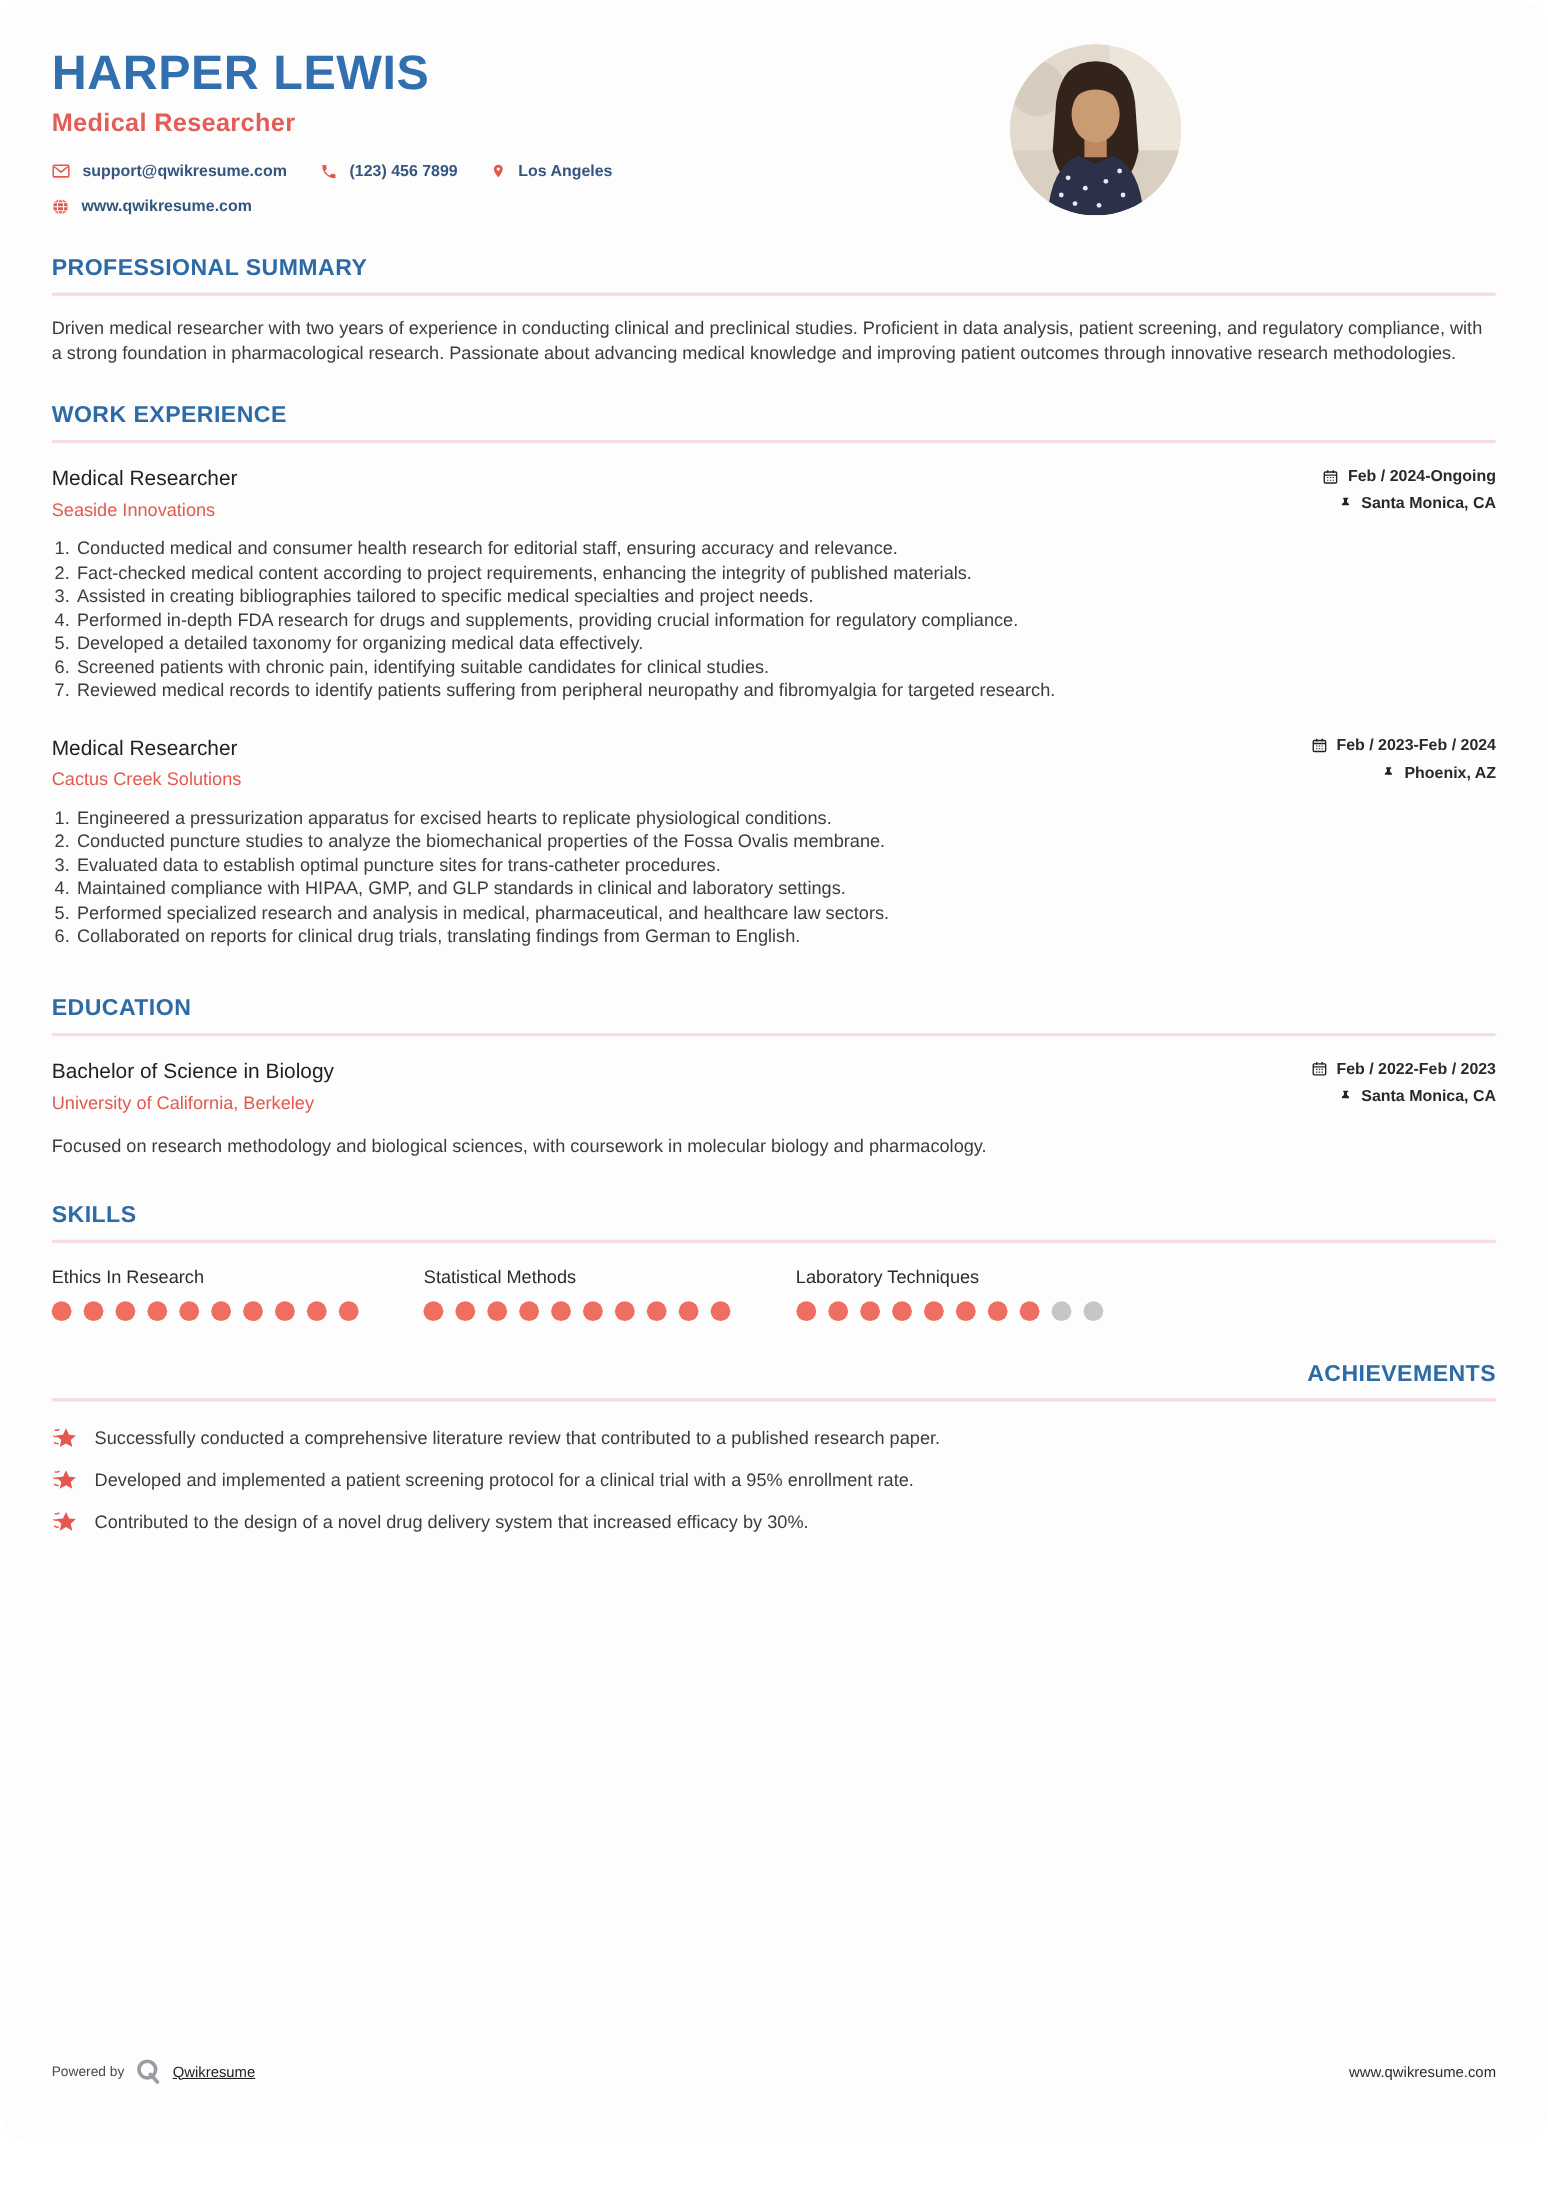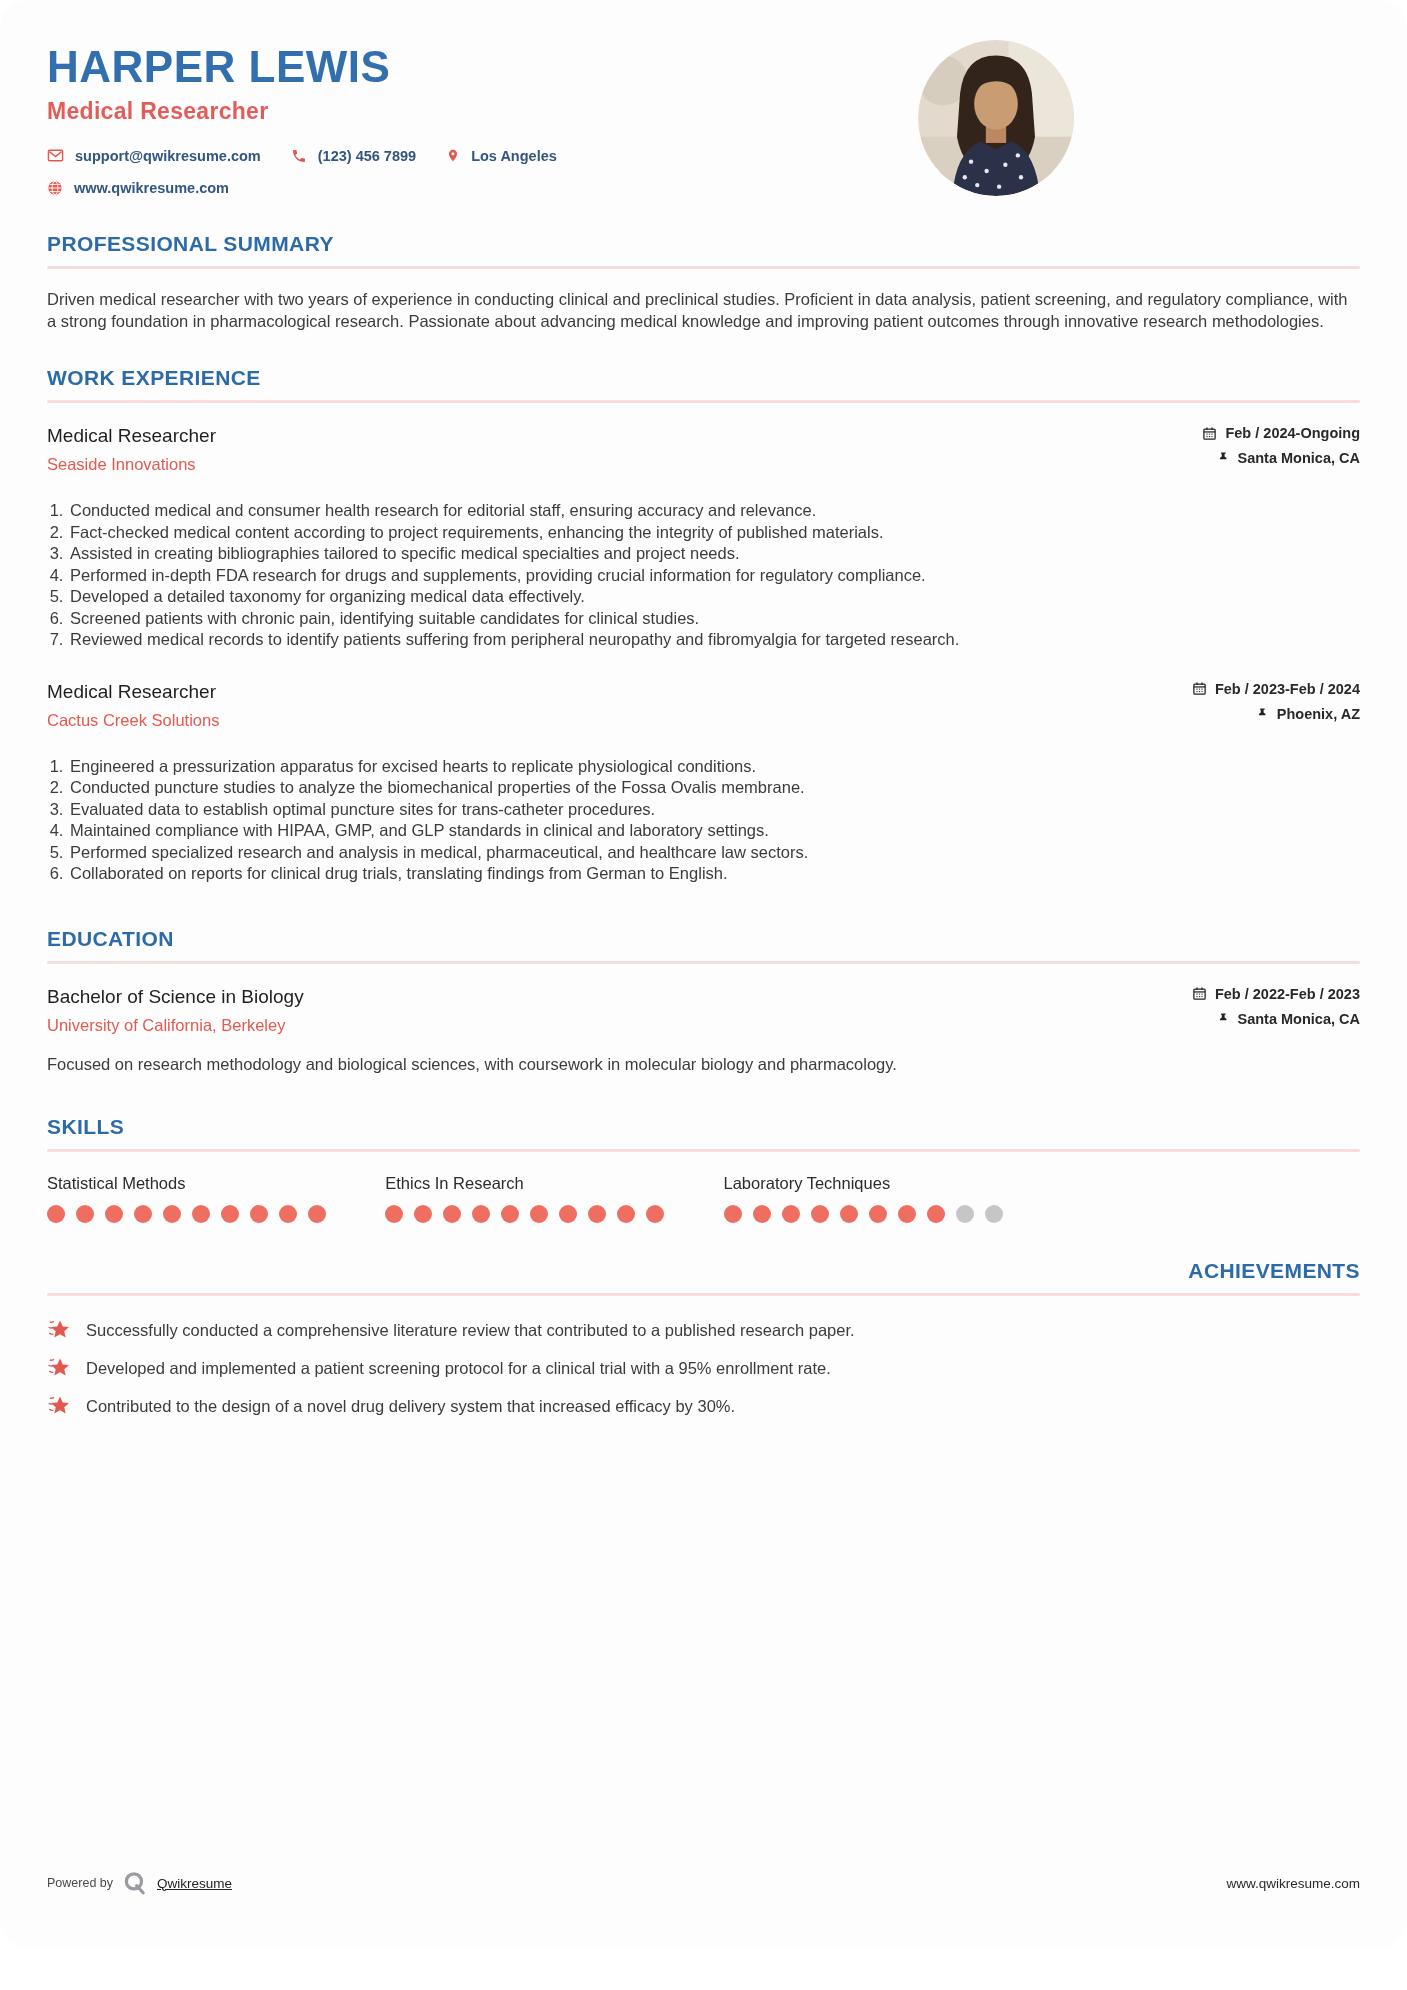--- a/index.html
+++ b/index.html
@@ -33,21 +33,21 @@
   .rule{height:3px;background:var(--divider);margin-top:10px;border-radius:2px;}
   .summary-text{margin-top:20px;font-size:16.5px;line-height:21.5px;color:var(--text);}
 
   .job{margin-top:22px;}
   .job-head{display:flex;justify-content:space-between;align-items:flex-start;}
   .job-title{font-size:19px;color:#1f1f21;font-weight:500;}
   .job-company{margin-top:8px;font-size:16.5px;color:var(--accent-red);}
   .job-right{text-align:right;flex-shrink:0;}
   .meta-line{display:flex;justify-content:flex-end;align-items:center;gap:8px;font-size:14.5px;color:var(--dark);font-weight:700;margin-bottom:9px;}
   .micon{display:inline-flex;color:#222224;}
-  .bullets{margin:25px 0 0 0;padding-left:21px;font-size:16.5px;line-height:21.5px;color:var(--text);}
+  .bullets{margin:14px 0 0 0;padding-left:21px;font-size:16.5px;line-height:21.5px;color:var(--text);}
   .bullets li{margin:0;padding-left:2px;}
 
   .edu-desc{margin-top:18px;font-size:16.5px;line-height:21.5px;}
 
   .skills-grid{display:grid;grid-template-columns:repeat(4,1fr);column-gap:40px;margin-top:22px;}
   .skill-name{font-size:16.5px;color:#2c2c2e;}
   .skill-dots{margin-top:12px;display:flex;gap:11px;}
   .dot{width:18px;height:18px;border-radius:50%;display:inline-block;}
   .dot.on{background:var(--dot-on);}
   .dot.off{background:var(--dot-off);}
@@ -275,36 +275,36 @@
       </div>
       <div class="edu-desc">Focused on research methodology and biological sciences, with coursework in molecular biology and pharmacology.</div>
     </div>
   </div>
 
   <div class="sec mt-skills">
     <h2 class="sec-h">SKILLS</h2>
     <div class="rule"></div>
     <div class="skills-grid">
       <div class="skill">
+        <div class="skill-name">Ethics In Research</div>
+        <div class="skill-dots">
+            <span class="dot on"></span>
+            <span class="dot on"></span>
+            <span class="dot on"></span>
+            <span class="dot on"></span>
+            <span class="dot on"></span>
+            <span class="dot on"></span>
+            <span class="dot on"></span>
+            <span class="dot on"></span>
+            <span class="dot on"></span>
+            <span class="dot on"></span>
+          </div>
+      </div>
+      <div class="skill">
         <div class="skill-name">Statistical Methods</div>
-        <div class="skill-dots">
-            <span class="dot on"></span>
-            <span class="dot on"></span>
-            <span class="dot on"></span>
-            <span class="dot on"></span>
-            <span class="dot on"></span>
-            <span class="dot on"></span>
-            <span class="dot on"></span>
-            <span class="dot on"></span>
-            <span class="dot on"></span>
-            <span class="dot on"></span>
-          </div>
-      </div>
-      <div class="skill">
-        <div class="skill-name">Ethics In Research</div>
         <div class="skill-dots">
             <span class="dot on"></span>
             <span class="dot on"></span>
             <span class="dot on"></span>
             <span class="dot on"></span>
             <span class="dot on"></span>
             <span class="dot on"></span>
             <span class="dot on"></span>
             <span class="dot on"></span>
             <span class="dot on"></span>

